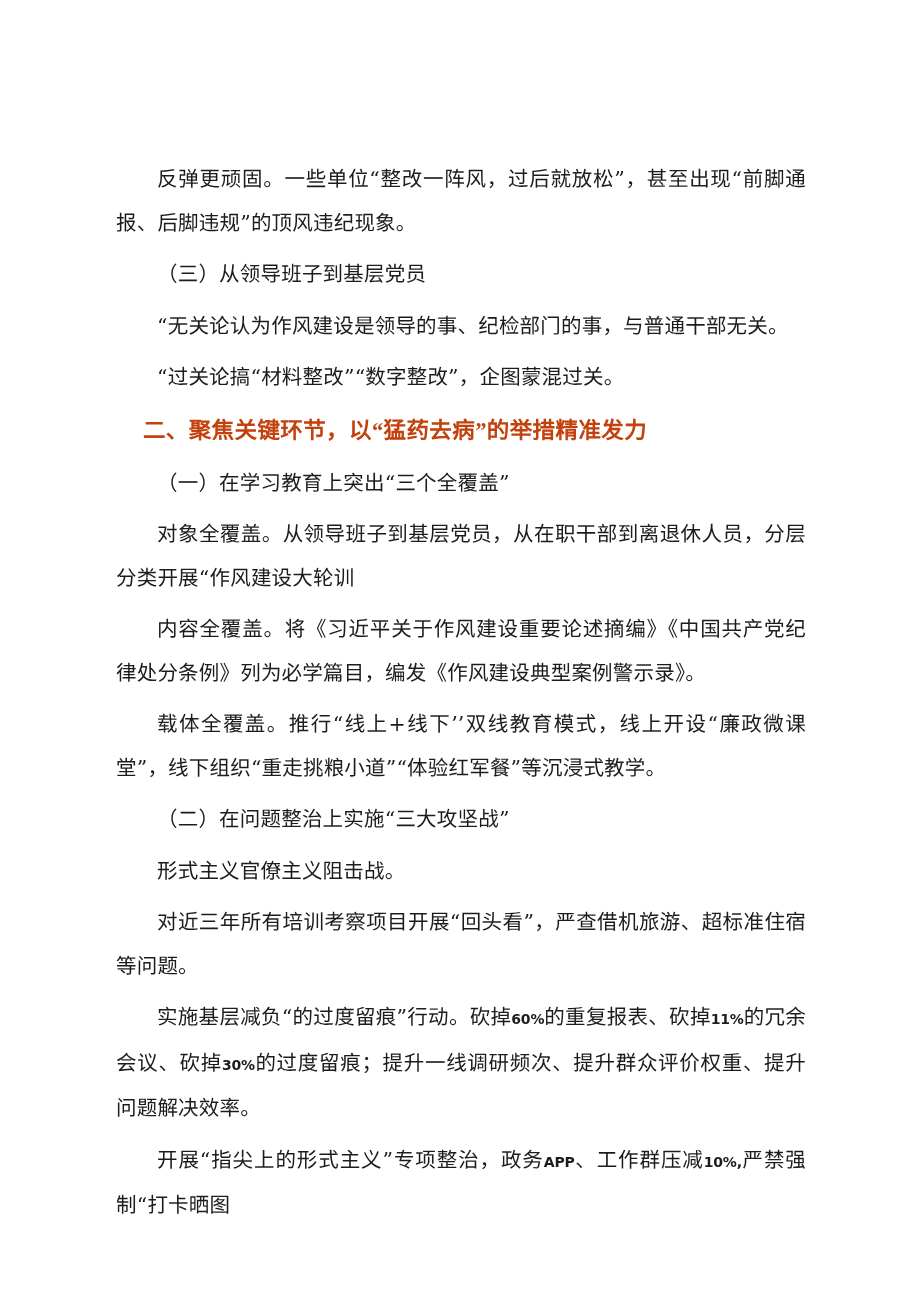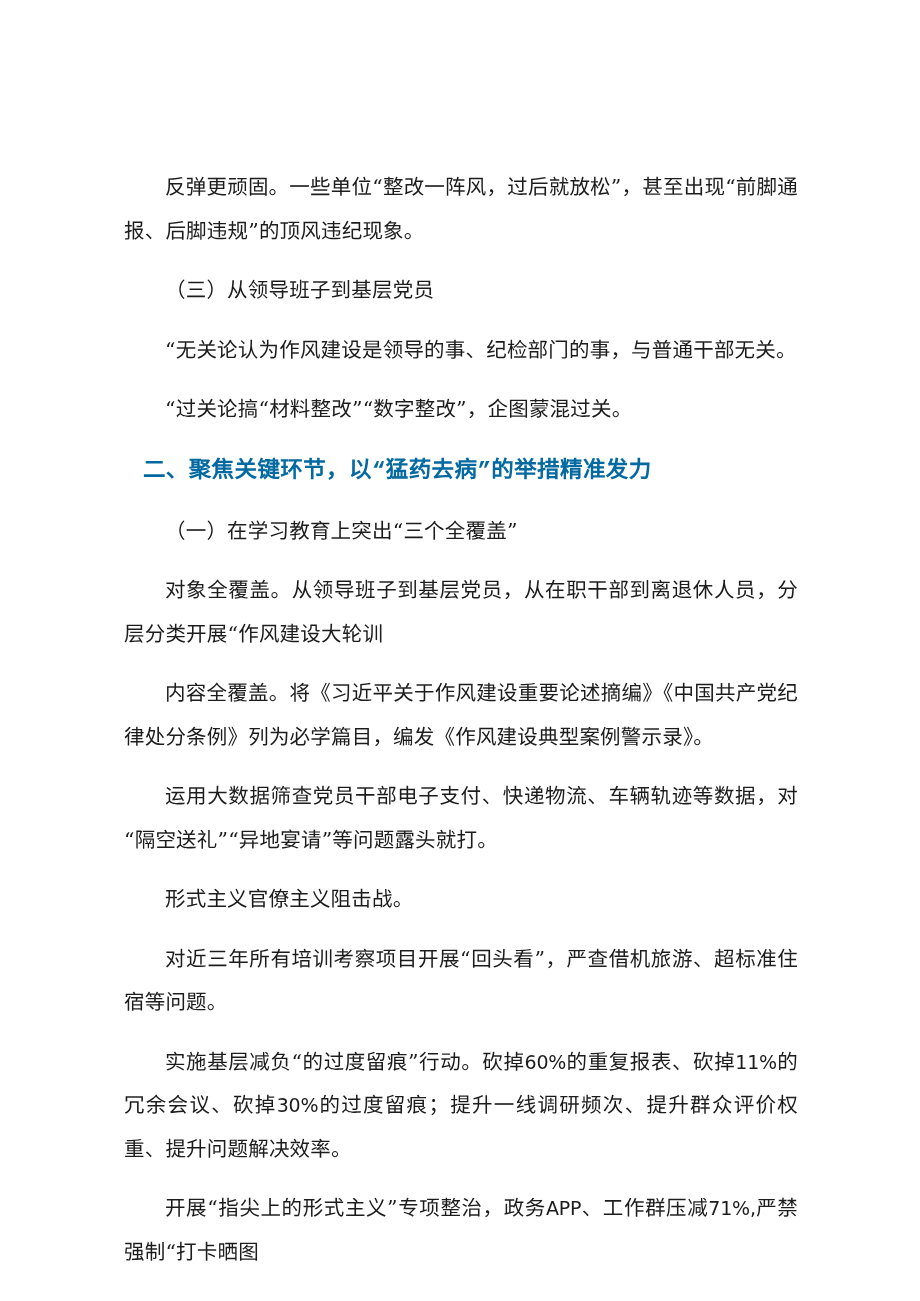--- a/index.html
+++ b/index.html
@@ -26,66 +26,67 @@
     background: #ffffff;
   }
   .doc-body {
     position: absolute;
     left: 108px;
     top: 150px;
     width: 706px;
   }
   
   p.para {
-    margin: 16px;
+    margin: 8px;
     padding: 0;
     font-family: "DejaVu Serif", "Liberation Serif", serif;
     font-size: 20.5px;
     line-height: 43.5px;
     color: #1c1c1c;
     text-align: justify;
     text-justify: inter-character;
     text-indent: 2em;
     letter-spacing: 0.2px;
     word-break: break-all;
     font-weight: 400;
   }
   
   h2.section-heading {
     margin: 0;
     padding: 0;
-    font-family: Liberation Mono, monospace;
+    font-family: Liberation Serif, serif;
     font-size: 22.5px;
     line-height: 46px;
     font-weight: 700;
-    color: #0369a1;
+    color: #c2410c;
     text-indent: 1.55em;
     letter-spacing: 0.4px;
     white-space: nowrap;
   }
   
   b.emph {
     font-family: "DejaVu Sans", "Liberation Sans", sans-serif;
-    font-weight: 400;
-    font-size: 19px;
+    font-weight: 700;
+    font-size: 14px;
     letter-spacing: -0.2px;
   }
 </style>
 </head>
 <body>
 
 <div class="page">
   <div class="doc-body" id="doc-body">
       <p class="para">反弹更顽固。一些单位“整改一阵风，过后就放松”，甚至出现“前脚通报、后脚违规”的顶风违纪现象。</p>
       <p class="para">（三）从领导班子到基层党员</p>
       <p class="para">“无关论认为作风建设是领导的事、纪检部门的事，与普通干部无关。</p>
       <p class="para">“过关论搞“材料整改”“数字整改”，企图蒙混过关。</p>
       <h2 class="section-heading">二、聚焦关键环节，以“猛药去病”的举措精准发力</h2>
       <p class="para">（一）在学习教育上突出“三个全覆盖”</p>
       <p class="para">对象全覆盖。从领导班子到基层党员，从在职干部到离退休人员，分层分类开展“作风建设大轮训</p>
       <p class="para">内容全覆盖。将《习近平关于作风建设重要论述摘编》《中国共产党纪律处分条例》列为必学篇目，编发《作风建设典型案例警示录》。</p>
-      <p class="para">运用大数据筛查党员干部电子支付、快递物流、车辆轨迹等数据，对“隔空送礼”“异地宴请”等问题露头就打。</p>
+      <p class="para">载体全覆盖。推行“线上+线下’’双线教育模式，线上开设“廉政微课堂”，线下组织“重走挑粮小道”“体验红军餐”等沉浸式教学。</p>
+      <p class="para">（二）在问题整治上实施“三大攻坚战”</p>
       <p class="para">形式主义官僚主义阻击战。</p>
       <p class="para">对近三年所有培训考察项目开展“回头看”，严查借机旅游、超标准住宿等问题。</p>
       <p class="para"><span>实施基层减负“的过度留痕”行动。砍掉</span><b class="emph">60%</b><span>的重复报表、砍掉</span><b class="emph">11%</b><span>的冗余会议、砍掉</span><b class="emph">30%</b><span>的过度留痕；提升一线调研频次、提升群众评价权重、提升问题解决效率。</span></p>
-      <p class="para"><span>开展“指尖上的形式主义”专项整治，政务</span><b class="emph">APP</b><span>、工作群压减</span><b class="emph">71%,</b><span>严禁强制“打卡晒图</span></p>
+      <p class="para"><span>开展“指尖上的形式主义”专项整治，政务</span><b class="emph">APP</b><span>、工作群压减</span><b class="emph">10%,</b><span>严禁强制“打卡晒图</span></p>
     </div>
 </div>
 
 </body></html>

